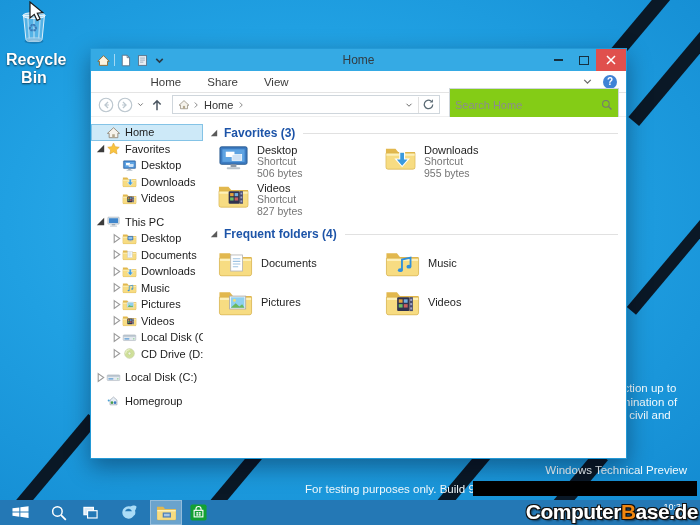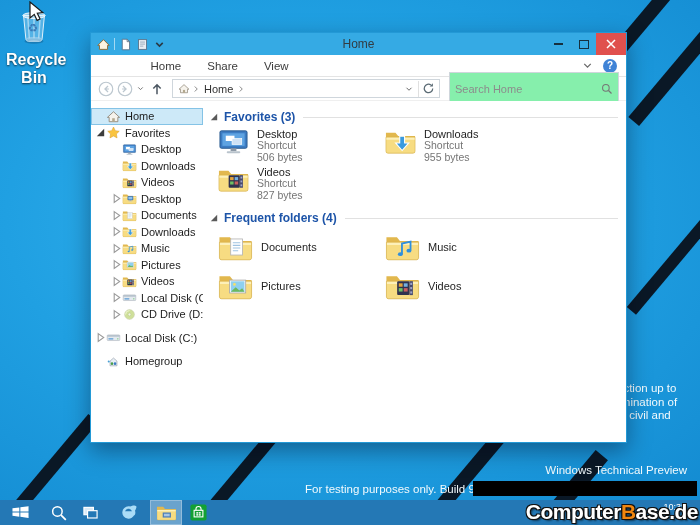--- a/index.html
+++ b/index.html
@@ -26,21 +26,21 @@
   
   .license-frag{position:absolute;left:617px;top:382px;width:86px;color:#f2fafd;font-size:11.5px;line-height:13.5px;z-index:6;white-space:nowrap;}
   .wm1{position:absolute;right:13px;top:464px;color:#f2fafd;font-size:11.5px;z-index:6;}
   .wm2{position:absolute;left:305px;top:483px;color:#f2fafd;font-size:11.5px;z-index:6;}
   .redact{position:absolute;left:473px;top:481px;width:224px;height:15px;background:#000;z-index:7;}
   .computerbase{position:absolute;right:2px;bottom:1px;z-index:40;font-weight:bold;font-size:21px;letter-spacing:-0.5px;color:#fff;
     text-shadow:-1px -1px 0 #111,1px -1px 0 #111,-1px 1px 0 #111,1px 1px 0 #111,2px 2px 2px rgba(0,0,0,.55);}
   .computerbase .cb-accent{color:var(--computerbase_accent,#f0860f);}
 
   
-  .window{position:absolute;left:90px;top:32px;width:535px;height:409px;z-index:10;background:#fff;
+  .window{position:absolute;left:90px;top:48px;width:535px;height:409px;z-index:10;background:#fff;
     border:1px solid var(--window_border,#2399d6);box-shadow:0 8px 22px rgba(0,0,20,.38);display:flex;flex-direction:column;}
   .titlebar{height:22px;flex:none;background:var(--accent_titlebar,#35aae4);display:flex;align-items:center;position:relative;}
   .qat{display:flex;align-items:center;gap:4px;padding-left:6px;z-index:2;}
   .qat .qicon{width:13px;height:13px;display:inline-flex;}
   .qat .qicon svg{width:100%;height:100%;}
   .qat .qsep{width:1px;height:12px;background:rgba(255,255,255,.55);}
   .win-title{position:absolute;left:0;right:0;text-align:center;font-size:12px;color:#333c42;}
   .caption{margin-left:auto;display:flex;height:100%;z-index:2;}
   .cap-btn{width:25px;height:100%;display:flex;align-items:center;justify-content:center;}
   .glyph-min{width:9px;height:2px;background:#16303f;}
@@ -68,21 +68,21 @@
     display:flex;align-items:center;padding:0 2px 0 5px;margin-left:3px;}
   .bc-ico{width:12px;height:11px;display:inline-flex;flex:none;}
   .bc-ico svg{width:100%;height:100%;}
   .bc-chev{width:10px;height:10px;display:inline-flex;flex:none;margin:0 1px;}
   .bc-chev svg{width:100%;height:100%;}
   .bc-crumb{font-size:11px;color:#333;margin:0 2px;}
   .bc-spacer{flex:1;}
   .bc-div{width:1px;height:16px;background:#e0e0e0;margin:0 3px;}
   .bc-refresh{width:13px;height:13px;display:inline-flex;flex:none;margin-right:2px;}
   .bc-refresh svg{width:100%;height:100%;}
-  .searchbox{height:34px;box-sizing:border-box;border:1px solid #cfd6dc;background:#86efac;flex:1;margin-left:6px;
+  .searchbox{height:34px;box-sizing:border-box;border:1px solid #cfd6dc;background:#84cc16;flex:1;margin-left:6px;
     display:flex;align-items:center;padding:0 5px;}
   .searchbox input{flex:1;border:none;outline:none;font-size:11px;font-family:"Liberation Sans",sans-serif;color:#333;padding:0;background:transparent;}
   .searchbox input::placeholder{color:#8c8c8c;}
   .sb-ico{width:12px;height:12px;display:inline-flex;flex:none;}
   .sb-ico svg{width:100%;height:100%;}
 
   .win-body{flex:1;display:flex;overflow:hidden;background:#fff;}
   .sidebar{width:112px;flex:none;padding-top:7px;overflow:hidden;}
   .side-item{display:flex;align-items:center;height:16.5px;padding-left:4px;font-size:11px;color:#1c1c1c;white-space:nowrap;}
   .side-item.lvl1{padding-left:20px;}
@@ -351,20 +351,36 @@
                 <rect x="18.2" y="11.5" width="3.6" height="3.2" fill="#75b0e0"></rect>
                 <rect x="13.5" y="16" width="3.6" height="3.2" fill="#6fbf63"></rect>
                 <rect x="18.2" y="16" width="3.6" height="3.2" fill="#c95f5f"></rect>
                 <rect x="23.5" y="9.5" width="3.2" height="13" fill="#474a6e"></rect>
                 <rect x="24.2" y="11" width="1.8" height="2" fill="#9ea3c6"></rect>
                 <rect x="24.2" y="15" width="1.8" height="2" fill="#9ea3c6"></rect>
                 <rect x="24.2" y="19" width="1.8" height="2" fill="#9ea3c6"></rect>
               </svg>
             </span>
             <span>Videos</span>
+          </div>
+          <div class="side-item gap">
+            <span class="exp">
+              <svg viewBox="0 0 12 12">
+                <path d="M10 2v8H2Z" fill="#3c3c3c"></path>
+              </svg>
+            </span>
+            <span class="sicon">
+              <svg viewBox="0 0 34 30">
+                <rect x="4" y="5" width="26" height="16" rx="1.5" fill="#dfe7ee" stroke="#7d8a96"></rect>
+                <rect x="6.5" y="7.5" width="21" height="11" fill="#3f86cc"></rect>
+                <rect x="13" y="21" width="8" height="3" fill="#9aa7b4"></rect>
+                <rect x="9" y="24.5" width="16" height="2.2" fill="#b9c3cc"></rect>
+              </svg>
+            </span>
+            <span>This PC</span>
           </div>
           <div class="side-item lvl1">
             <span class="exp">
               <svg viewBox="0 0 12 12">
                 <path d="M3.5 1.8 9.5 6l-6 4.2Z" fill="none" stroke="#9a9a9a" stroke-width="1.2"></path>
               </svg>
             </span>
             <span class="sicon">
               <svg viewBox="0 0 34 28">
                 <path d="M2 5h9.8l2.8 3.4H32V24a2 2 0 0 1-2 2H4a2 2 0 0 1-2-2Z" fill="#e2b84e"></path>

